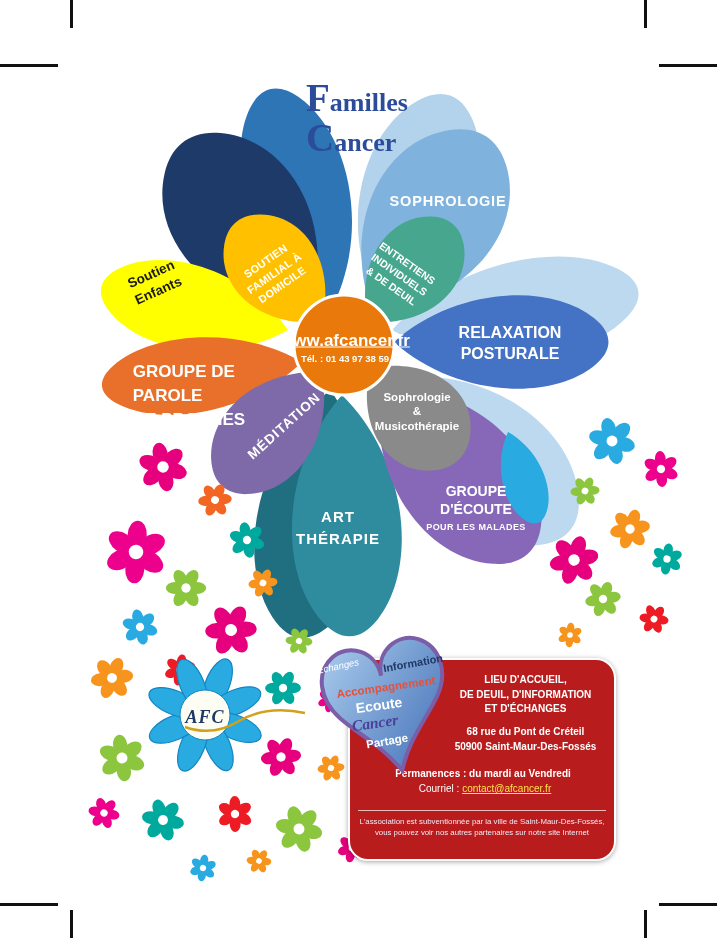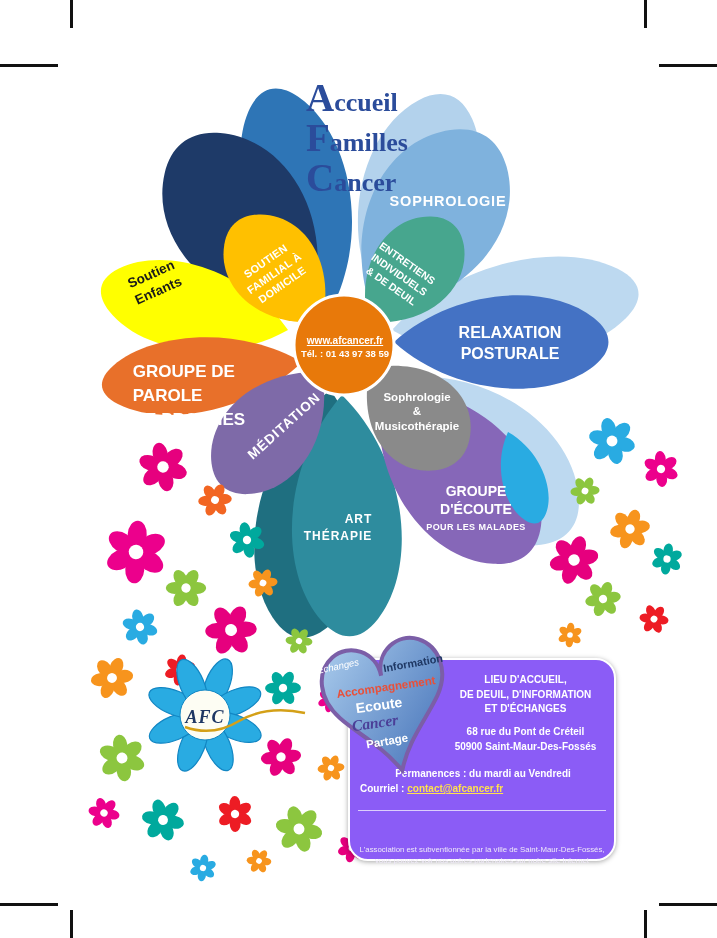--- a/index.html
+++ b/index.html
@@ -16,44 +16,44 @@
   .title-line{font-size:26px;line-height:35px;}
   .title .cap{font-size:39px;}
   
   .plabel{position:absolute;z-index:2;font-weight:bold;text-align:center;
     white-space:nowrap;transform:translate(-50%,-50%);}
   .plabel span{display:block;}
   .plabel .sub{margin-top:4px;letter-spacing:.4px;}
   
   .center-label{position:absolute;left:345px;top:347px;z-index:2;text-align:center;
     transform:translate(-50%,-50%);white-space:nowrap;}
-  .center-label .url{display:block;color:#fff;font-weight:bold;font-size:10px;
+  .center-label .url{display:block;color:#fff;font-weight:bold;font-size:17px;
     text-decoration:underline;}
   .center-label .tel{color:#fff;font-weight:bold;font-size:9.5px;margin-top:2px;}
   
   .logo-text{position:absolute;left:205px;top:717px;z-index:2;
     transform:translate(-50%,-50%);font-family:"Liberation Serif",serif;
     font-style:italic;font-weight:bold;font-size:18px;letter-spacing:1px;}
   
   .info-box{position:absolute;left:348px;top:658px;width:264px;height:199px;z-index:3;
     border:2px solid #fff;border-radius:20px;box-shadow:0 1px 5px rgba(0,0,0,.35);
     color:#fff;}
   .info-box .heading{position:absolute;left:95px;right:8px;top:13px;
     font-size:10px;font-weight:bold;line-height:14.5px;text-align:center;}
   .info-box .address{position:absolute;left:95px;right:8px;top:64px;
     font-size:10px;font-weight:bold;line-height:15px;text-align:center;}
   .info-box .hours{position:absolute;left:10px;right:8px;top:108px;
     font-size:10px;font-weight:bold;text-align:center;}
   .info-box .email-line{position:absolute;left:10px;right:4px;top:123px;
-    font-size:10px;font-weight:bold;text-align:left;}
+    font-size:10px;font-weight:normal;text-align:center;}
   .info-box .email-line .email{color:#FFE14D;text-decoration:underline;}
   .info-box .divider{position:absolute;left:8px;right:8px;top:150px;height:1px;
     background:rgba(255,255,255,.7);}
   .info-box .footnote{position:absolute;left:6px;right:6px;top:156px;
-    font-size:7.8px;line-height:11px;text-align:center;color:#EFE9F8;margin-top:28px;}
+    font-size:7.8px;line-height:11px;text-align:center;color:#EFE9F8;}
   
   .heart-svg{position:absolute;left:293px;top:620px;width:190px;height:180px;z-index:4;}
   .hw{position:absolute;z-index:5;white-space:nowrap;font-weight:bold;}
 </style>
 </head>
 <body>
 
 <div class="poster">
 
   <div class="cropmark" style="left:0;top:64px;width:58px;height:3px;"></div>
@@ -380,21 +380,20 @@
         <ellipse cx="0" cy="-33" rx="12" ry="27" fill="#29ABE2" stroke="#1286C3" stroke-width="1.2" transform="rotate(202)"></ellipse>
         <ellipse cx="0" cy="-33" rx="12" ry="27" fill="#29ABE2" stroke="#1286C3" stroke-width="1.2" transform="rotate(247)"></ellipse>
         <ellipse cx="0" cy="-33" rx="12" ry="27" fill="#29ABE2" stroke="#1286C3" stroke-width="1.2" transform="rotate(292)"></ellipse>
         <ellipse cx="0" cy="-33" rx="12" ry="27" fill="#29ABE2" stroke="#1286C3" stroke-width="1.2" transform="rotate(337)"></ellipse>
         <circle cx="0" cy="0" r="25" fill="#FDFDF3" stroke="#1286C3" stroke-width="1"></circle>
         <path d="M -20 12 Q 8 22 34 6 Q 62 -10 100 -2" fill="none" stroke="#D4A017" stroke-width="2.5"></path>
       </g>
     </svg>
 
   <div class="title" style="color: rgb(43, 76, 155);">
-    <div class="title-line"><span class="cap">A</span>ccueil</div>
     <div class="title-line"><span class="cap">F</span>amilles</div>
     <div class="title-line"><span class="cap">C</span>ancer</div>
   </div>
 
 
   <div class="plabel" style="left: 448px; top: 201px; font-size: 14.5px; letter-spacing: 0.8px; color: rgb(255, 255, 255);">
     <span>SOPHROLOGIE</span>
   </div>
 
   <div class="plabel" style="left: 155px; top: 283px; font-size: 13.5px; font-weight: 600; line-height: 1.35; transform: translate(-50%, -50%) rotate(-24deg); color: rgb(26, 26, 26);">
@@ -428,39 +427,39 @@
   <div class="plabel" style="left: 284px; top: 426px; font-size: 13.5px; letter-spacing: 1px; transform: translate(-50%, -50%) rotate(-42deg); color: rgb(255, 255, 255);">
     <span>MÉDITATION</span>
   </div>
 
   <div class="plabel" style="left: 417px; top: 412px; font-size: 11.5px; line-height: 1.25; color: rgb(255, 255, 255);">
     <span>Sophrologie</span>
       <span>&amp;</span>
       <span>Musicothérapie</span>
   </div>
 
-  <div class="plabel" style="left: 338px; top: 528px; font-size: 12px; line-height: 1.45; letter-spacing: 1px; color: rgb(255, 255, 255); text-align: right;">
+  <div class="plabel" style="left: 338px; top: 528px; font-size: 15px; line-height: 1.45; letter-spacing: 1px; color: rgb(255, 255, 255);">
     <span>ART</span>
       <span>THÉRAPIE</span>
   </div>
 
   <div class="plabel" style="left: 476px; top: 508px; font-size: 14px; line-height: 1.3; color: rgb(255, 255, 255);">
     <span>GROUPE</span>
       <span>D'ÉCOUTE</span>
     <span class="sub" style="font-size:9px;font-weight:bold;">POUR LES MALADES</span>
   </div>
 
   <div class="center-label">
     <a class="url" href="#">www.afcancer.fr</a>
     <div class="tel">Tél. : 01 43 97 38 59</div>
   </div>
 
   <div class="logo-text" style="color: rgb(31, 56, 100); text-align: center;">AFC</div>
 
-  <div class="info-box" style="background: #8b5cf6;">
+  <div class="info-box" style="background: #b91c1c;">
     <div class="heading">
       <div>LIEU D'ACCUEIL,</div>
       <div>DE DEUIL, D'INFORMATION</div>
       <div>ET D'ÉCHANGES</div>
     </div>
     <div class="address">
       <div>68 rue du Pont de Créteil</div>
       <div>50900 Saint-Maur-Des-Fossés</div>
     </div>
     <div class="hours">Permanences : du mardi au Vendredi</div>

